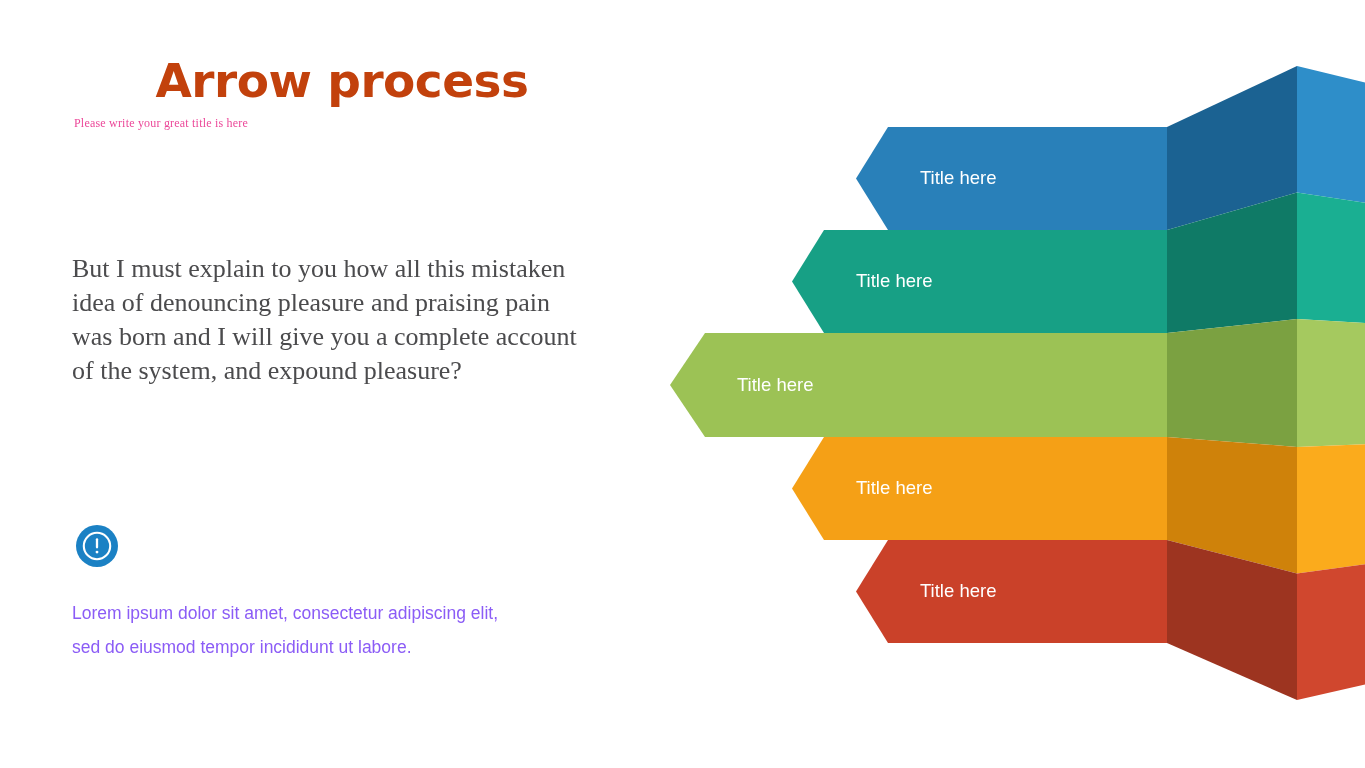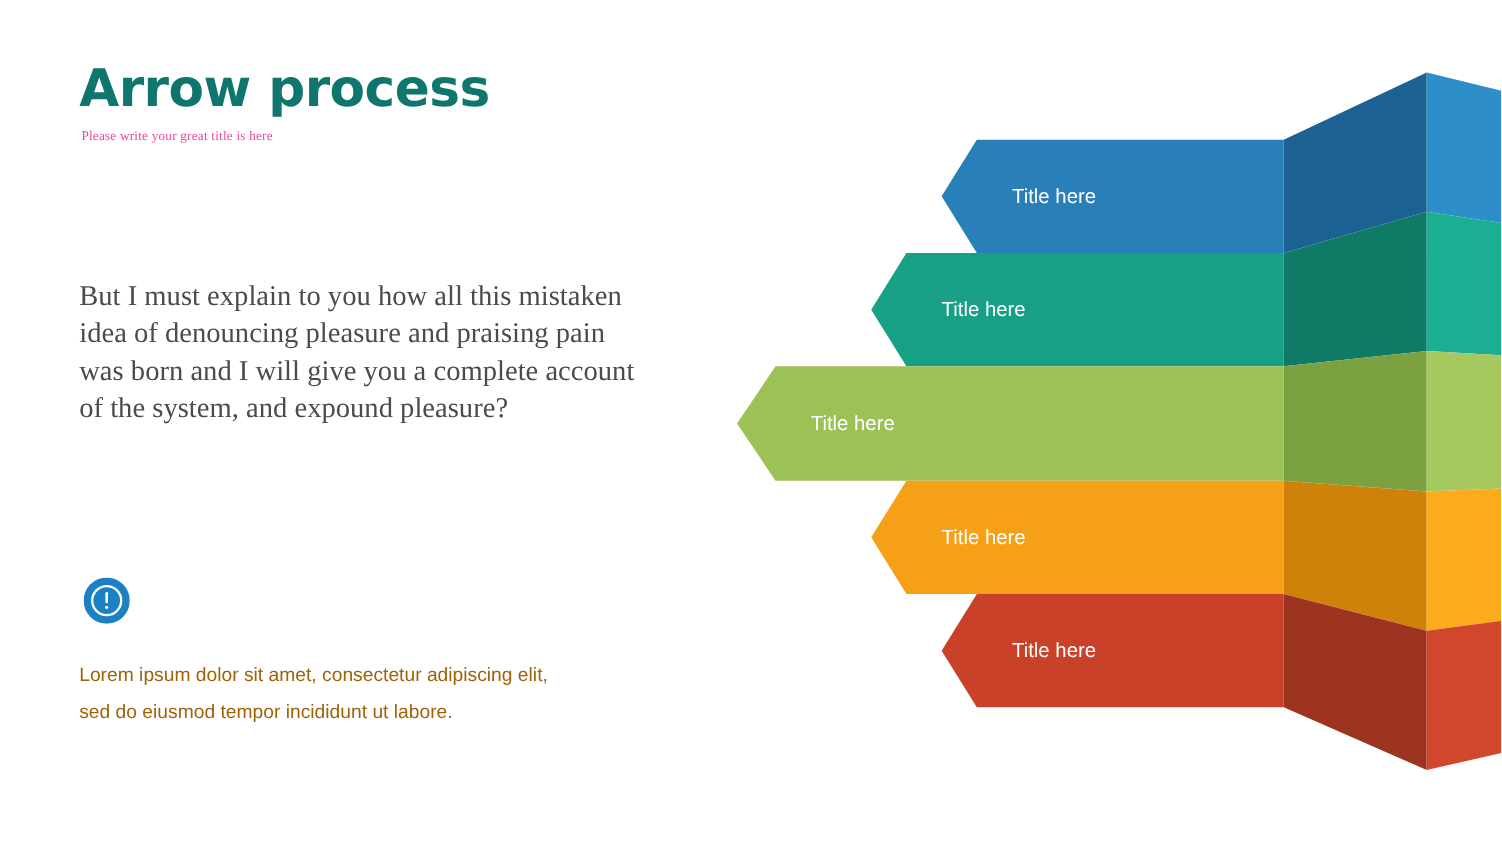--- a/index.html
+++ b/index.html
@@ -30,24 +30,25 @@
     left: 72px;
     top: 56px;
     width: 540px;
   }
 
   .page-title {
     font-family: "DejaVu Sans", sans-serif;
     font-weight: bold;
     font-size: 47px;
     letter-spacing: -0.5px;
-    color: #0f766e;
+    color: #c2410c;
     line-height: 1.08;
     margin: 0;
     white-space: nowrap;
+    text-align: center;
   }
 
   .page-subtitle {
     font-family: Liberation Serif, serif;
     font-size: 12px;
     color: #ec4899;
     margin: 9px 0 0 2px;
     letter-spacing: 0.2px;
     white-space: nowrap;
   }
@@ -73,21 +74,21 @@
   .info-icon-wrap svg { display: block; }
 
   .note-paragraph {
     position: absolute;
     left: 72px;
     top: 596px;
     width: 430px;
     font-family: "Liberation Sans", sans-serif;
     font-size: 17.5px;
     line-height: 34px;
-    color: #a16207;
+    color: #8b5cf6;
   }
 
   
   #arrow-diagram {
     position: absolute;
     left: 0;
     top: 0;
     width: 1365px;
     height: 768px;
     pointer-events: none;

